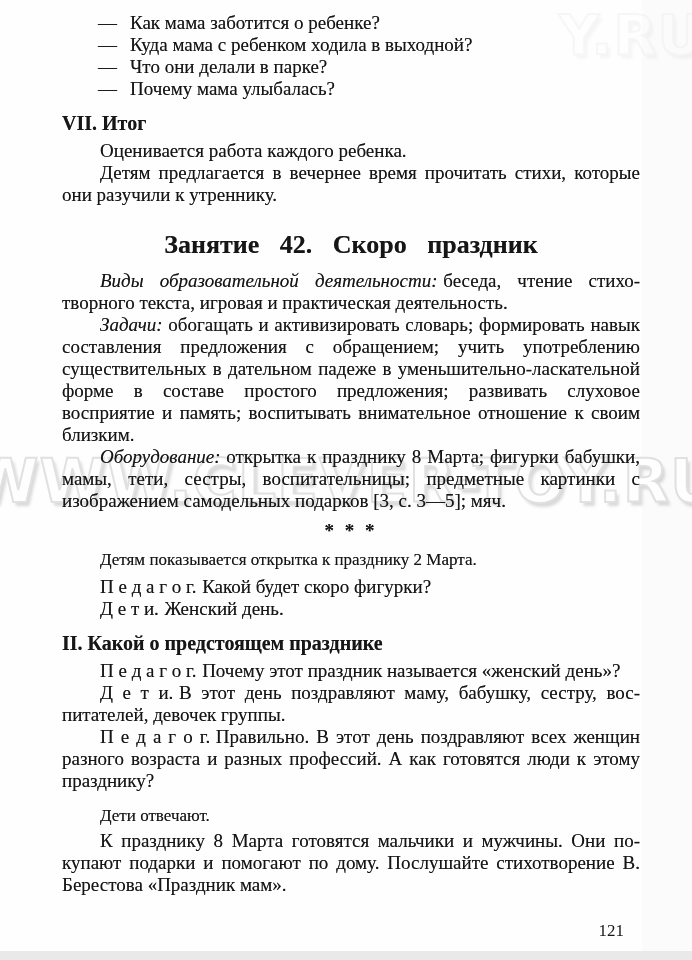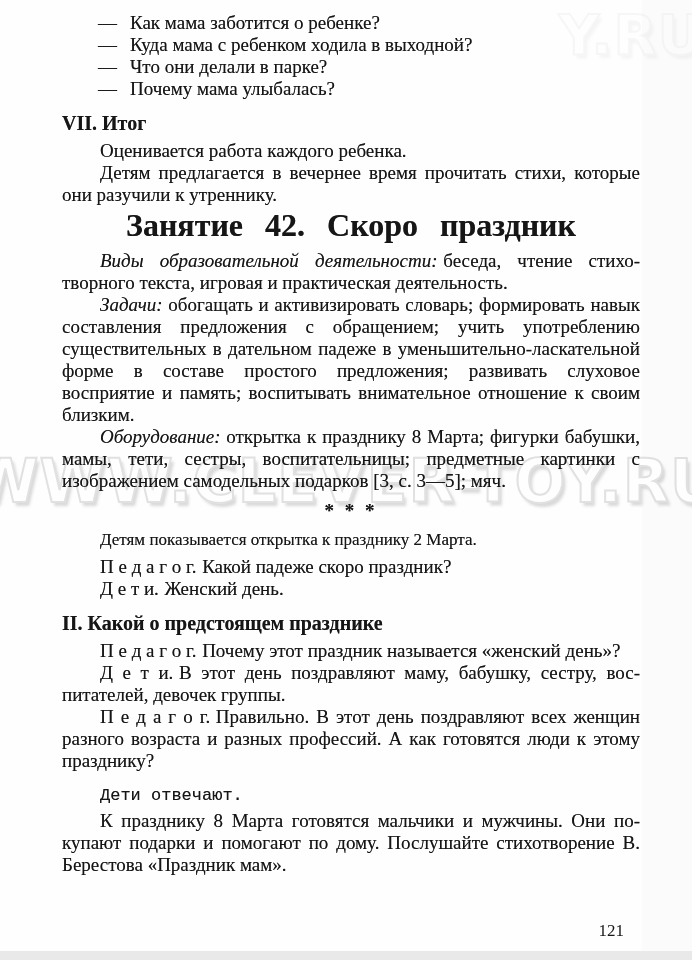--- a/index.html
+++ b/index.html
@@ -81,35 +81,35 @@
   .para {
     margin: 0;
     text-align: justify;
     text-indent: 38px;
   }
   .para.tight { margin-top: 4px; }
   .para.dlg-first { margin-top: 6px; }
   .para.closing { margin-top: 4px; }
 
   .lesson-title {
-    font-size: 32px;
+    font-size: 26px;
     line-height: 30px;
     font-weight: bold;
     text-align: center;
     word-spacing: 14px;
-    margin: 4px 0 10px 0;
+    margin: 24px 0 10px 0;
   }
 
   .small-note {
     font-size: 17px;
     line-height: 20px;
     margin: 8px 0 0 0;
     text-indent: 38px;
   }
-  .small-note.answer { margin-top: 14px; font-family: Liberation Mono, monospace; }
+  .small-note.answer { margin-top: 14px; }
 
   .divider {
     text-align: center;
     font-size: 19px;
     font-weight: bold;
     letter-spacing: 3px;
     margin: 8px 0 0 0;
     text-indent: 0;
   }
 
@@ -165,21 +165,21 @@
     <p class="para"><span class="lead">Виды образовательной деятельности:</span><span>беседа, чтение стихо­творного текста, игровая и практическая деятельность.</span></p>
 
     <p class="para"><span class="lead">Задачи:</span><span>обогащать и активизировать словарь; формировать на­вык составления предложения с обращением; учить употреблению существительных в дательном падеже в уменьшительно-ласкатель­ной форме в составе простого предложения; развивать слуховое восприятие и память; воспитывать внимательное отношение к своим близким.</span></p>
 
     <p class="para"><span class="lead">Оборудование:</span><span>открытка к празднику 8 Марта; фигурки бабуш­ки, мамы, тети, сестры, воспитательницы; предметные картинки с изображением самодельных подарков [3, с. 3—5]; мяч.</span></p>
 
     <p class="para divider">* * *</p>
 
     <p class="small-note">Детям показывается открытка к празднику 2 Марта.</p>
 
-    <p class="para dlg-first"><span class="speaker">П е д а г о г.</span><span>Какой падеже скоро праздник?</span></p>
+    <p class="para dlg-first"><span class="speaker">П е д а г о г.</span><span>Какой будет скоро фигурки?</span></p>
     <p class="para"><span class="speaker">Д е т и.</span><span>Женский день.</span></p>
 
     <div class="heading h-two">II. Какой о предстоящем празднике</div>
 
     <p class="para tight"><span class="speaker">П е д а г о г.</span><span>Почему этот праздник называется «женский день»?</span></p>
     <p class="para"><span class="speaker">Д е т и.</span><span>В этот день поздравляют маму, бабушку, сестру, вос­питателей, девочек группы.</span></p>
     <p class="para"><span class="speaker">П е д а г о г.</span><span>Правильно. В этот день поздравляют всех женщин разного возраста и разных профессий. А как готовятся люди к этому празднику?</span></p>
 
     <p class="small-note answer">Дети отвечают.</p>
 

